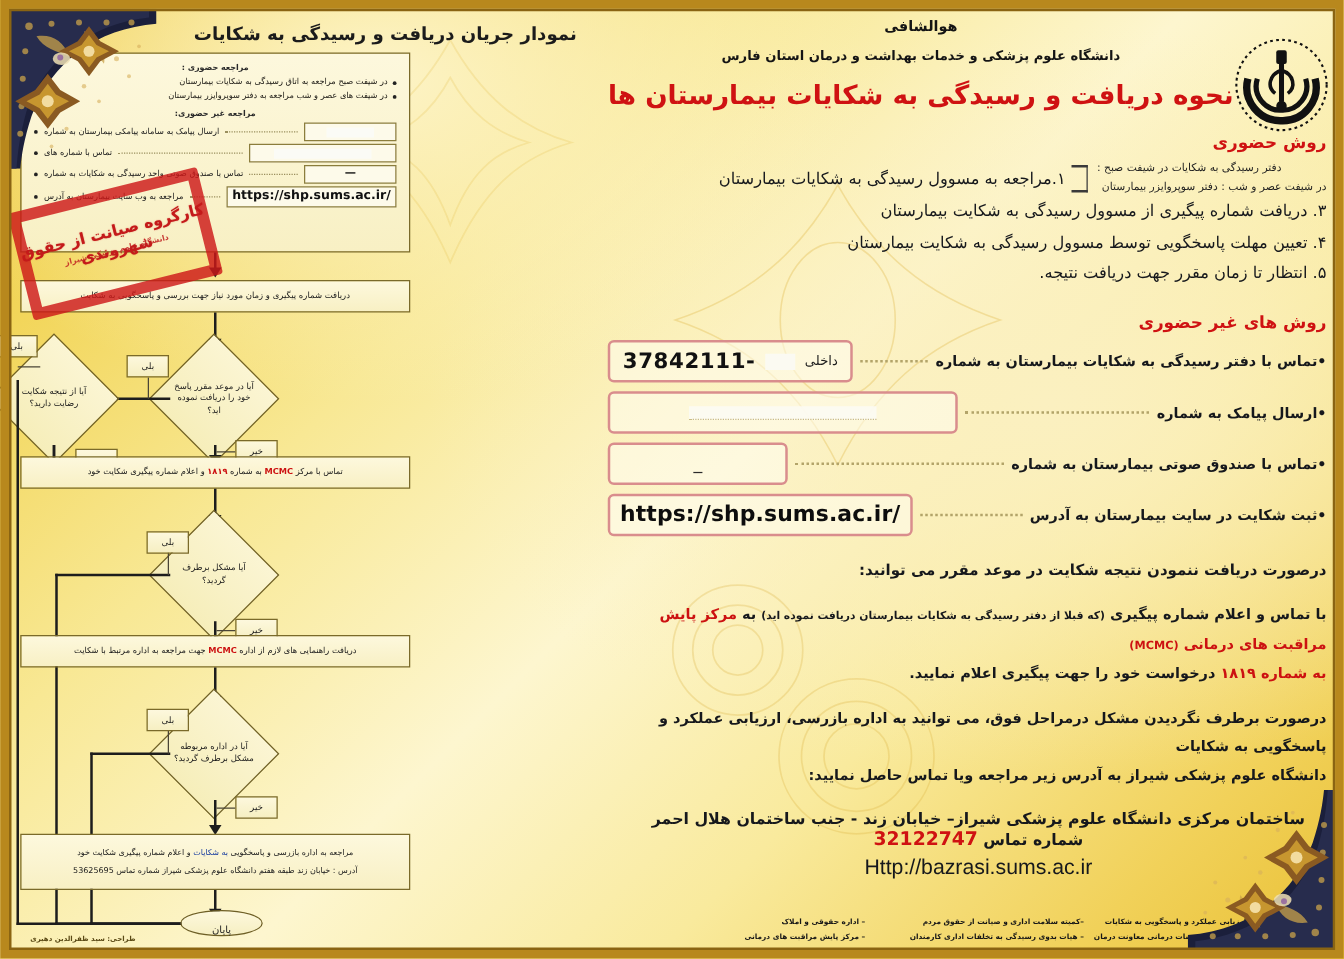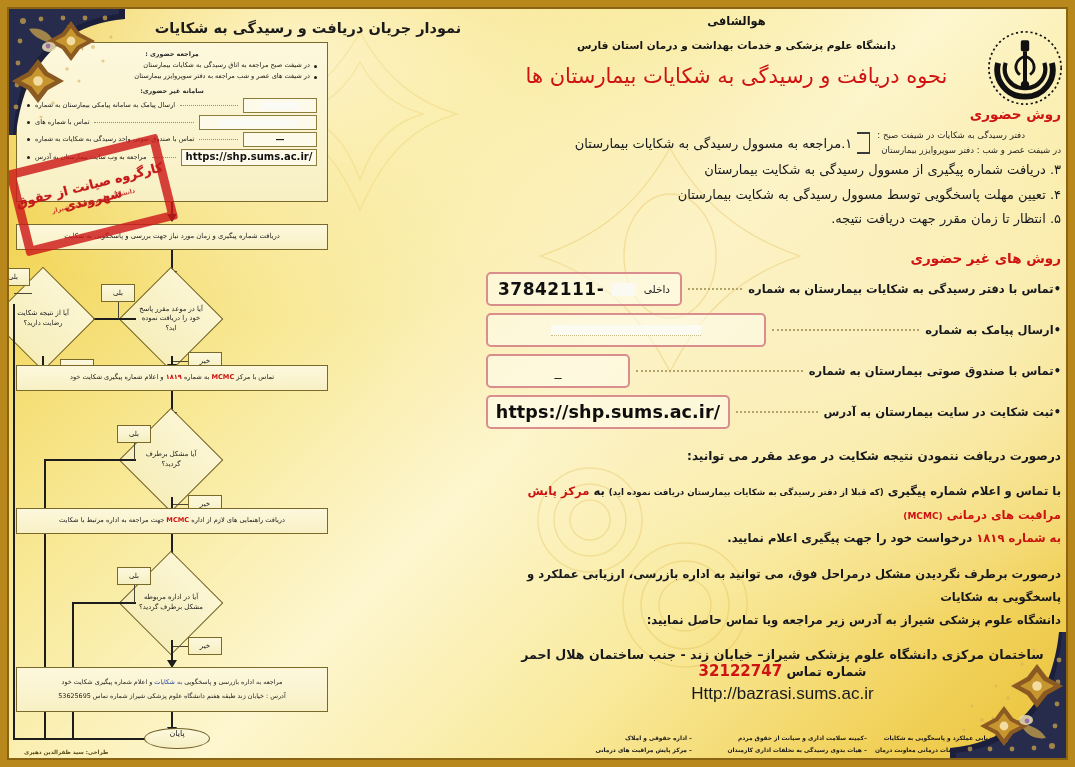--- a/index.html
+++ b/index.html
@@ -148,21 +148,21 @@
     display:flex; align-items:center; justify-content:center;
     color:#1a1a1a;
     width: 34px; height: 18px;
   }
 
   .terminator {
     position: absolute;
     background: linear-gradient(180deg,#fdf8dd 0%, #f6efc2 100%);
     border: 1px solid #6e5f26;
     border-radius: 50%;
-    display:flex; align-items:flex-start; justify-content:center;
+    display:flex; align-items:flex-end; justify-content:center;
     font-size: 8px;
     color:#1a1a1a;
   }
 
   .ln { position: absolute; background: #1d1d1d; }
   .ln.h { height: 2px; }
   .ln.v { width: 2px; }
   .ln.thin { background:#4a4436; }
   .ln.thin.h { height:1px; }
   .ln.thin.v { width:1px; }
@@ -244,21 +244,21 @@
   #hdr { text-align: center; padding-right: 74px; }
   #hdr .howal {
     font-size: 11.5px; font-weight: bold; color:#141414;
     margin-top: 4px;
   }
   #hdr .univ {
     font-size: 10.5px; font-weight: bold; color:#141414;
     margin-top: 11px;
   }
   #main-title {
-    font-size: 21px; font-weight: normal; color:#cf1212;
+    font-size: 21px; font-weight: bold; color:#cf1212;
     margin-top: 13px;
     letter-spacing: .2px;
   }
 
   #logo {
     position:absolute;
     right: -6px; top: 16px;
     width: 84px; height: 84px;
     z-index: 20;
   }
@@ -423,21 +423,21 @@
     <div class="fbox big-list" style="left:8px; top:28px; width:312px; height:160px;">
       <div class="sublabel">مراجعه حضوری :</div>
       <div class="bullet-row">
         <span class="dot"></span>
         <span class="txt">در شیفت صبح مراجعه به اتاق رسیدگی به شکایات بیمارستان</span>
       </div>
       <div class="bullet-row">
         <span class="dot"></span>
         <span class="txt">در شیفت های  عصر و شب مراجعه به دفتر سوپروایزر بیمارستان</span>
       </div>
-      <div class="sublabel" style="margin-top:5px;">سامانه غیر حضوری:</div>
+      <div class="sublabel" style="margin-top:5px;">مراجعه غیر حضوری:</div>
 
       <div class="redacted-row">
         <div class="valbox" style="width:74px;">
           <span class="redact" style="width:54%;"></span>
         </div>
         <div class="dotted"></div>
         <div class="lbl">ارسال پیامک به سامانه پیامکی بیمارستان  به شماره</div>
         <span class="dot" style="width:3px;height:3px;background:#222;border-radius:50%;"></span>
       </div>
 

